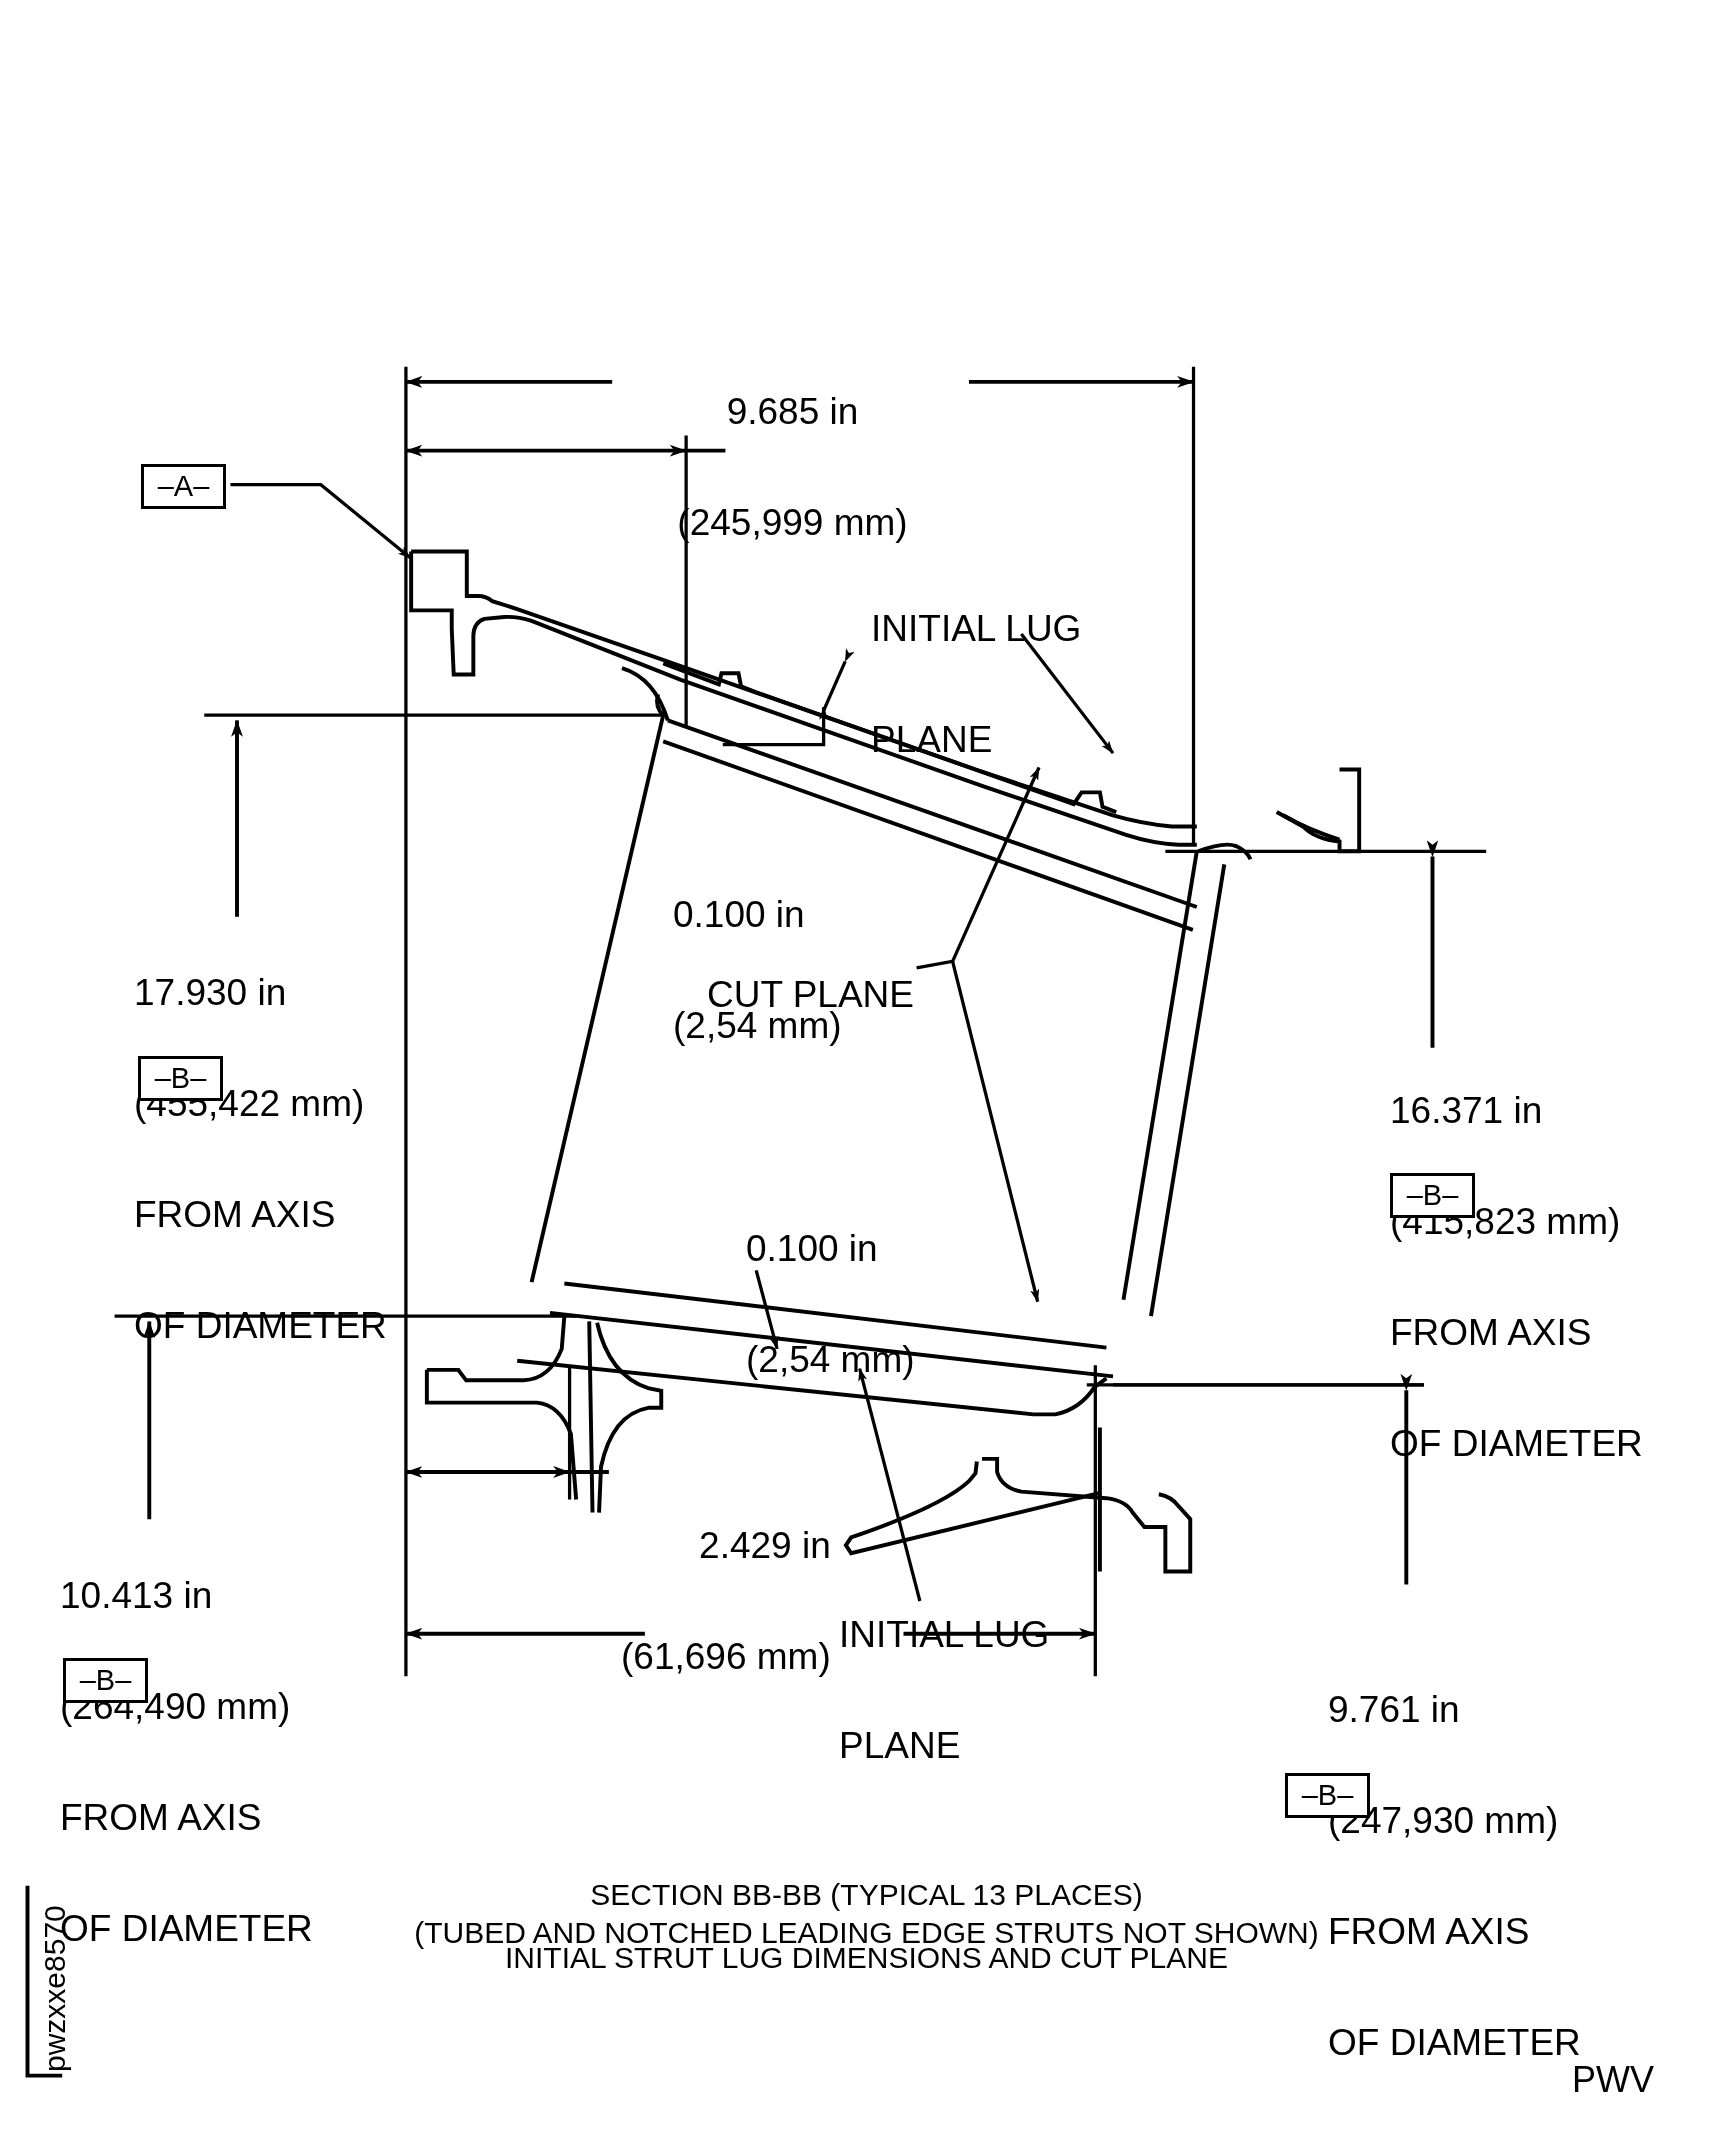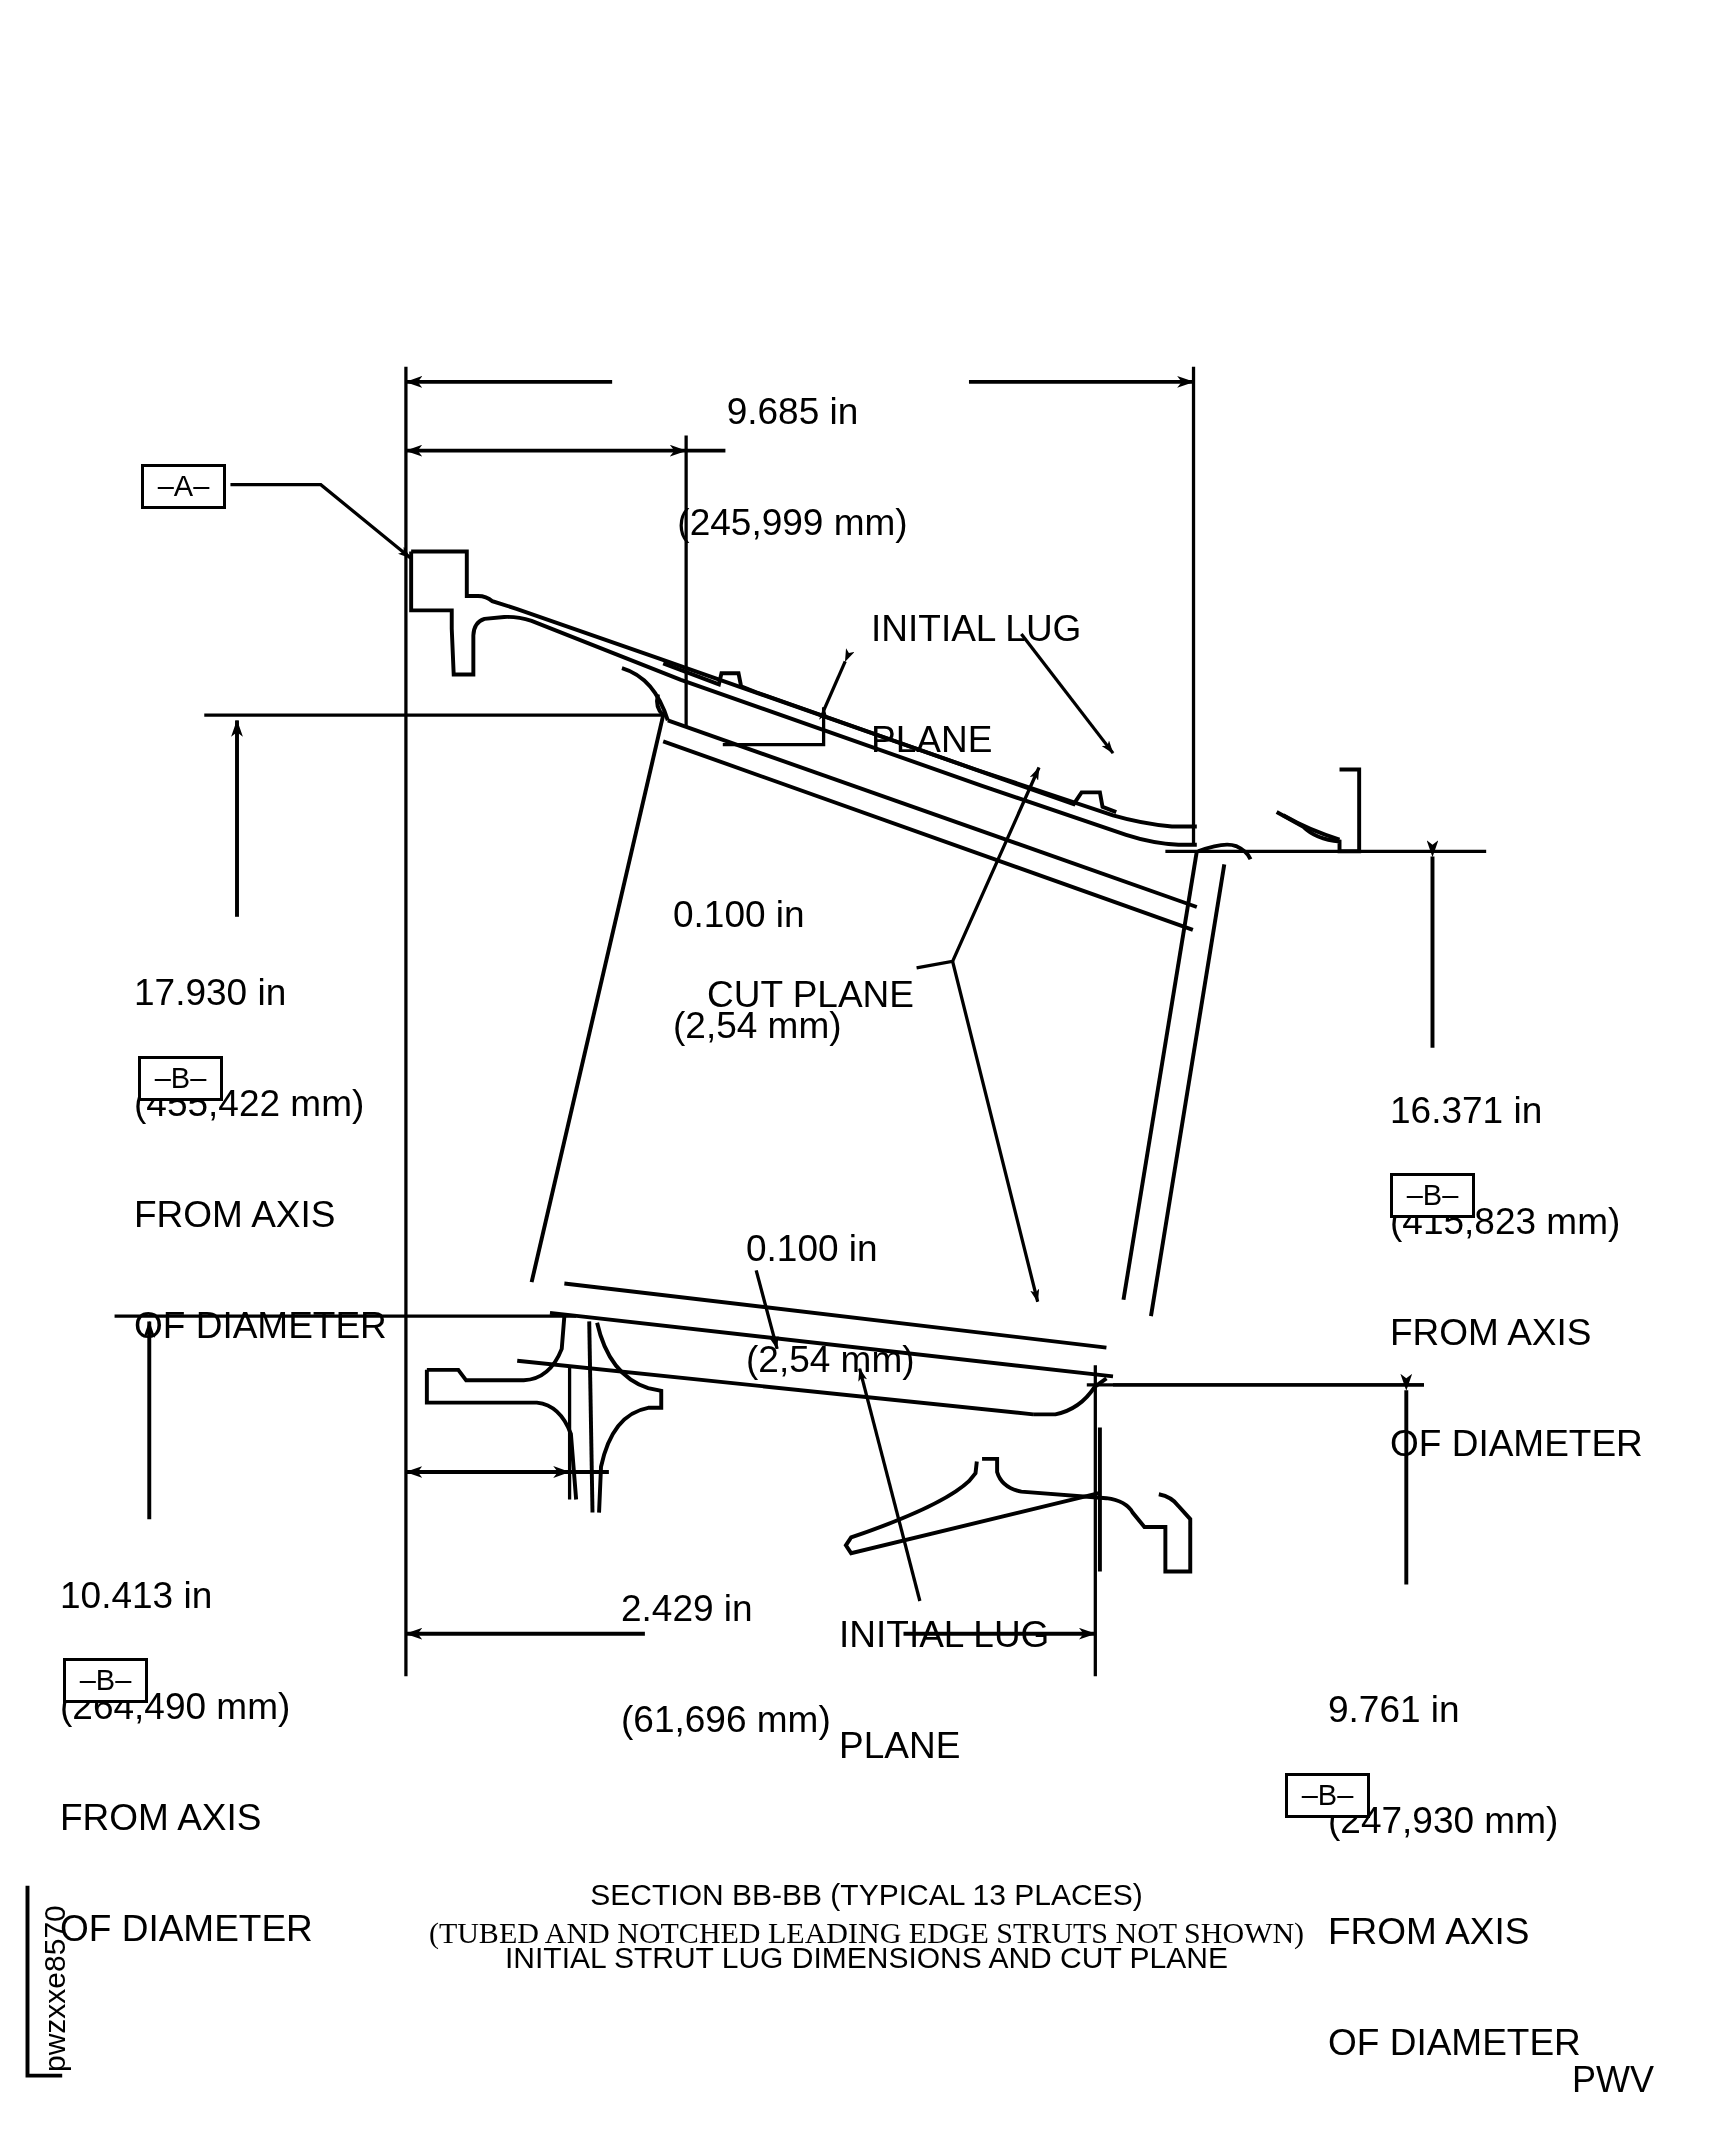--- a/index.html
+++ b/index.html
@@ -248,21 +248,21 @@
     <div>(415,823 mm)</div>
     <div>FROM AXIS</div>
     <div>OF DIAMETER</div>
   </div>
   <div class="datumbox" style="left:1390px; top:1173px; width:85px; height:45px;">
     <span>–</span>
       <span>B</span>
       <span>–</span>
   </div>
 
-  <div class="lbl" style="left:621px; top:1516px;">
+  <div class="lbl" style="left:621px; top:1453px;text-align:right;">
     <div>2.429 in</div>
     <div>(61,696 mm)</div>
   </div>
 
   <div class="lbl" style="left:839px; top:1542px;">
     <div>INITIAL LUG</div>
     <div>PLANE</div>
   </div>
 
 
@@ -290,21 +290,21 @@
       <span>–</span>
   </div>
 
   <div class="datumbox" style="left:141px; top:464px; width:85px; height:45px;">
     <span>–</span>
       <span>A</span>
       <span>–</span>
   </div>
 
   <div class="caption" style="top:1876px;">SECTION BB-BB (TYPICAL 13 PLACES)</div>
-  <div class="caption" style="top:1914px;font-family:Liberation Serif, serif;">(TUBED AND NOTCHED LEADING EDGE STRUTS NOT SHOWN)</div>
+  <div class="caption" style="top:1914px;">(TUBED AND NOTCHED LEADING EDGE STRUTS NOT SHOWN)</div>
   <div class="caption" style="top:1939px;">INITIAL STRUT LUG DIMENSIONS AND CUT PLANE</div>
 
   <div class="sidecode" style="left:38px; top:2072px;">pwzxxe8570</div>
 
   <div class="footer-code" style="left:1572px; top:2059px;">PWV</div>
 
 </div>
 
 
 </body></html>

